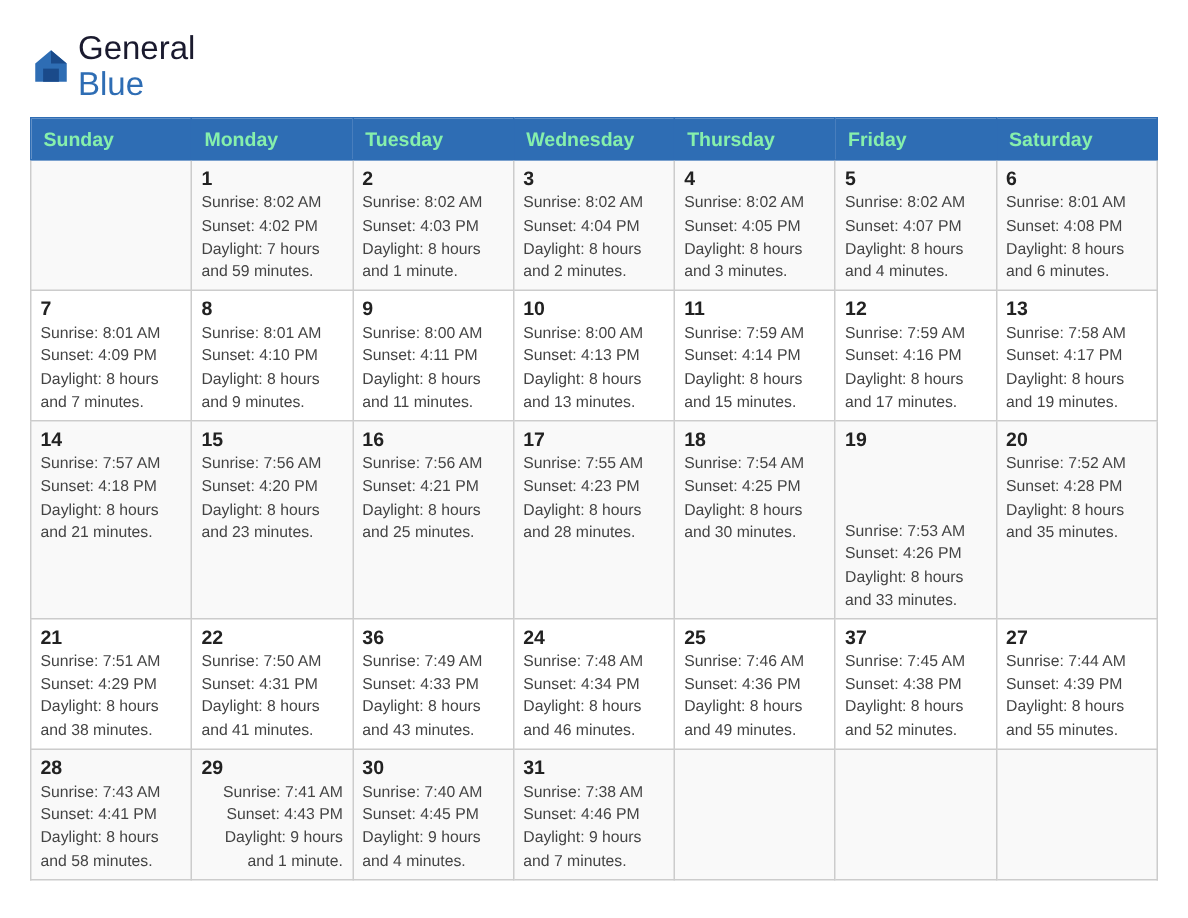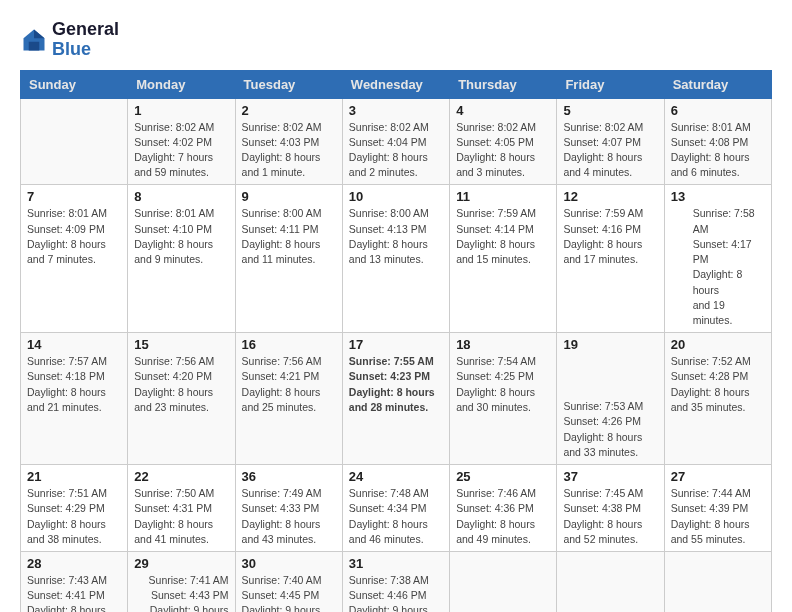--- a/index.html
+++ b/index.html
@@ -15,22 +15,22 @@
       justify-content: space-between;
       align-items: flex-start;
       margin-bottom: 10px;
     }
     .logo {
       display: flex;
       align-items: center;
       gap: 4px;
     }
     .logo-text {
-      font-size: 18px;
-      font-weight: bold;
+      font-size: 22px;
+      font-weight: normal;
       color: #1a1a2e;
       line-height: 1.1;
     }
     .logo-text span {
       color: #2e6db4;
       text-align: center;
     }
     .logo-icon {
       width: 28px;
       height: 28px;
@@ -47,21 +47,21 @@
       font-size: 16px;
       color: #333;
     }
     table {
       width: 100%;
       border-collapse: collapse;
       font-size: 11px;
     }
     thead tr th {
       background-color: #2e6db4;
-      color: #e5e5e5;
+      color: #86efac;
       text-align: left;
       padding: 6px 8px;
       font-size: 13px;
       font-weight: bold;
       border: 1px solid #2e6db4;
     }
     tbody tr td {
       border: 1px solid #ccc;
       vertical-align: top;
       padding: 4px 6px;
@@ -207,21 +207,21 @@
         </td>
         <td>
           <span class="day-num">12</span>
           <div class="day-detail" style="white-space: pre-line;">Sunrise: 7:59 AM
 Sunset: 4:16 PM
 Daylight: 8 hours
 and 17 minutes.</div>
         </td>
         <td>
           <span class="day-num">13</span>
-          <div class="day-detail" style="white-space: pre-line; margin-left: 22px;">Sunrise: 7:58 AM
+          <div class="day-detail" style="white-space: pre-line;">Sunrise: 7:58 AM
 Sunset: 4:17 PM
 Daylight: 8 hours
 and 19 minutes.</div>
         </td>
       </tr>
       <tr>
         <td>
           <span class="day-num">14</span>
           <div class="day-detail" style="white-space: pre-line;">Sunrise: 7:57 AM
 Sunset: 4:18 PM
@@ -237,21 +237,21 @@
         </td>
         <td>
           <span class="day-num">16</span>
           <div class="day-detail" style="white-space: pre-line;">Sunrise: 7:56 AM
 Sunset: 4:21 PM
 Daylight: 8 hours
 and 25 minutes.</div>
         </td>
         <td>
           <span class="day-num">17</span>
-          <div class="day-detail" style="white-space: pre-line; font-weight: bold;">Sunrise: 7:55 AM
+          <div class="day-detail" style="white-space: pre-line;">Sunrise: 7:55 AM
 Sunset: 4:23 PM
 Daylight: 8 hours
 and 28 minutes.</div>
         </td>
         <td>
           <span class="day-num">18</span>
           <div class="day-detail" style="white-space: pre-line;">Sunrise: 7:54 AM
 Sunset: 4:25 PM
 Daylight: 8 hours
 and 30 minutes.</div>

